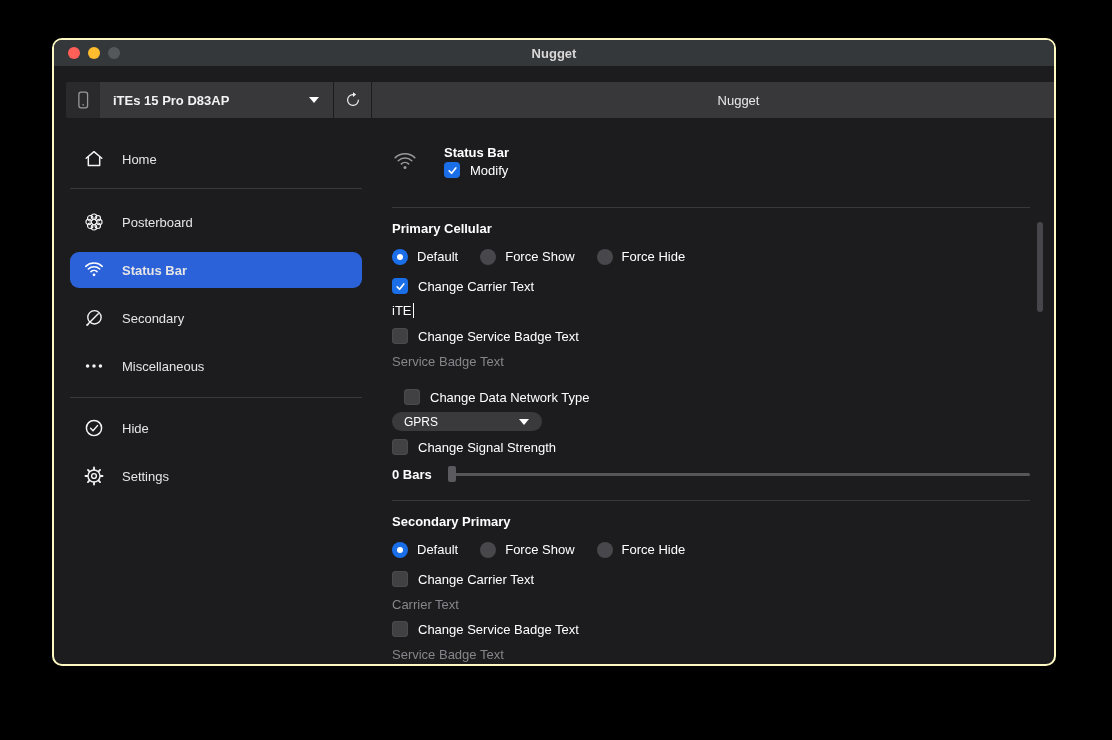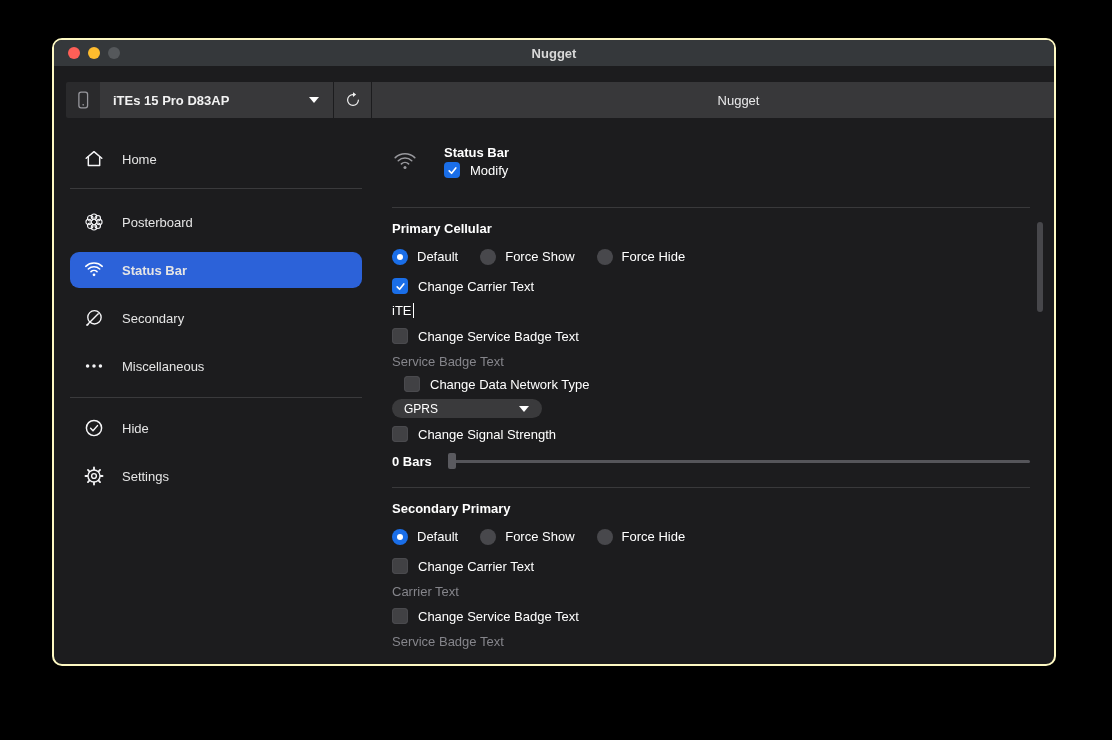--- a/index.html
+++ b/index.html
@@ -288,21 +288,21 @@
 
     <div class="row" style="margin-top:8px;">
       <span class="chk off"></span>
       <span class="chk-label">Change Service Badge Text</span>
     </div>
 
     <div class="row" style="margin-top:7px;">
       <span class="placeholder">Service Badge Text</span>
     </div>
 
-    <div class="row" style="margin-top:5px;padding-left:12px;">
+    <div class="row" style="margin-top:18px;padding-left:12px;">
       <span class="chk off"></span>
       <span class="chk-label">Change Data Network Type</span>
     </div>
 
     <div class="pill">
       <span>GPRS</span>
       <span>
         <svg width="12" height="8" viewBox="0 0 12 8">
             <polygon points="1,1 11,1 6,7" fill="#ffffff"></polygon>
           </svg>

